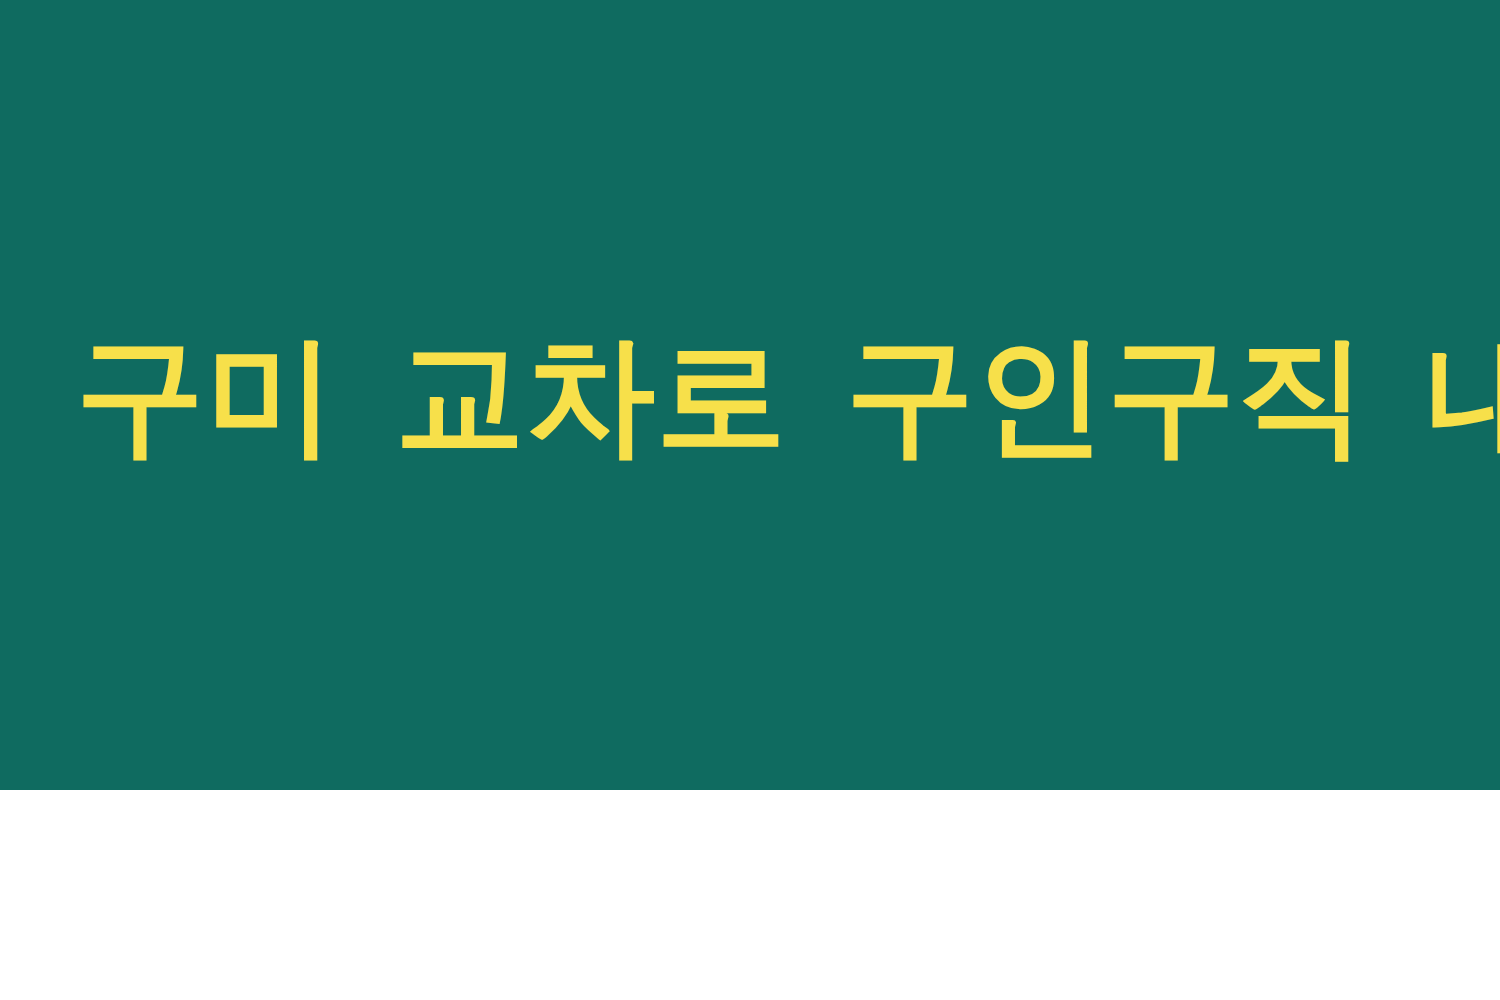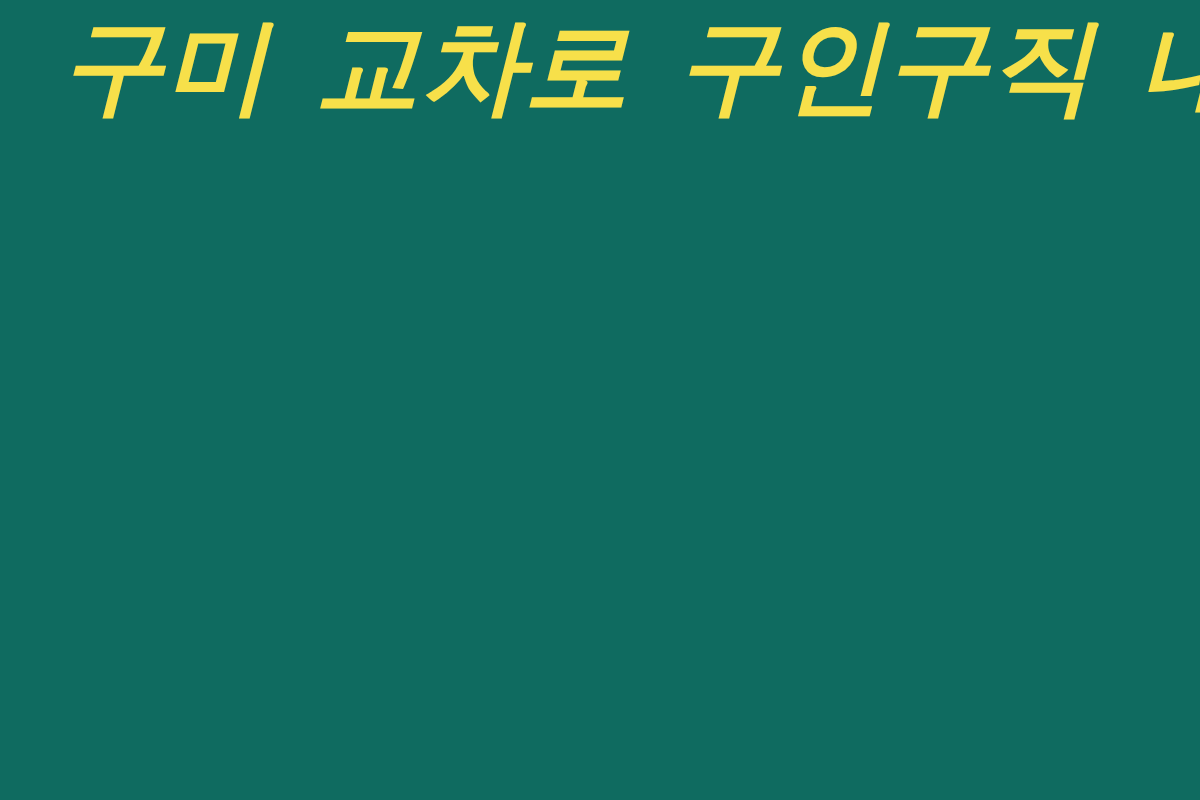--- a/index.html
+++ b/index.html
@@ -10,27 +10,26 @@
   body {
     width: 1200px;
     height: 800px;
     overflow: hidden;
     font-family: "DejaVu Sans", sans-serif;
   }
 
   #banner {
     position: relative;
     width: 1200px;
-    height: 800px;
+    height: 632px;
     background: #0F6B60;
     display: flex;
-    align-items: flex-start;
+    align-items: center;
     justify-content: center;
     box-sizing: border-box;
-    font-style: italic;
   }
 
   #title-block {
     width: 1080px;
     text-align: center;
     color: #F7E04A;
     font-family: "DejaVu Sans", sans-serif;
     font-size: 104px;
     font-weight: 700;
     line-height: 133px;

